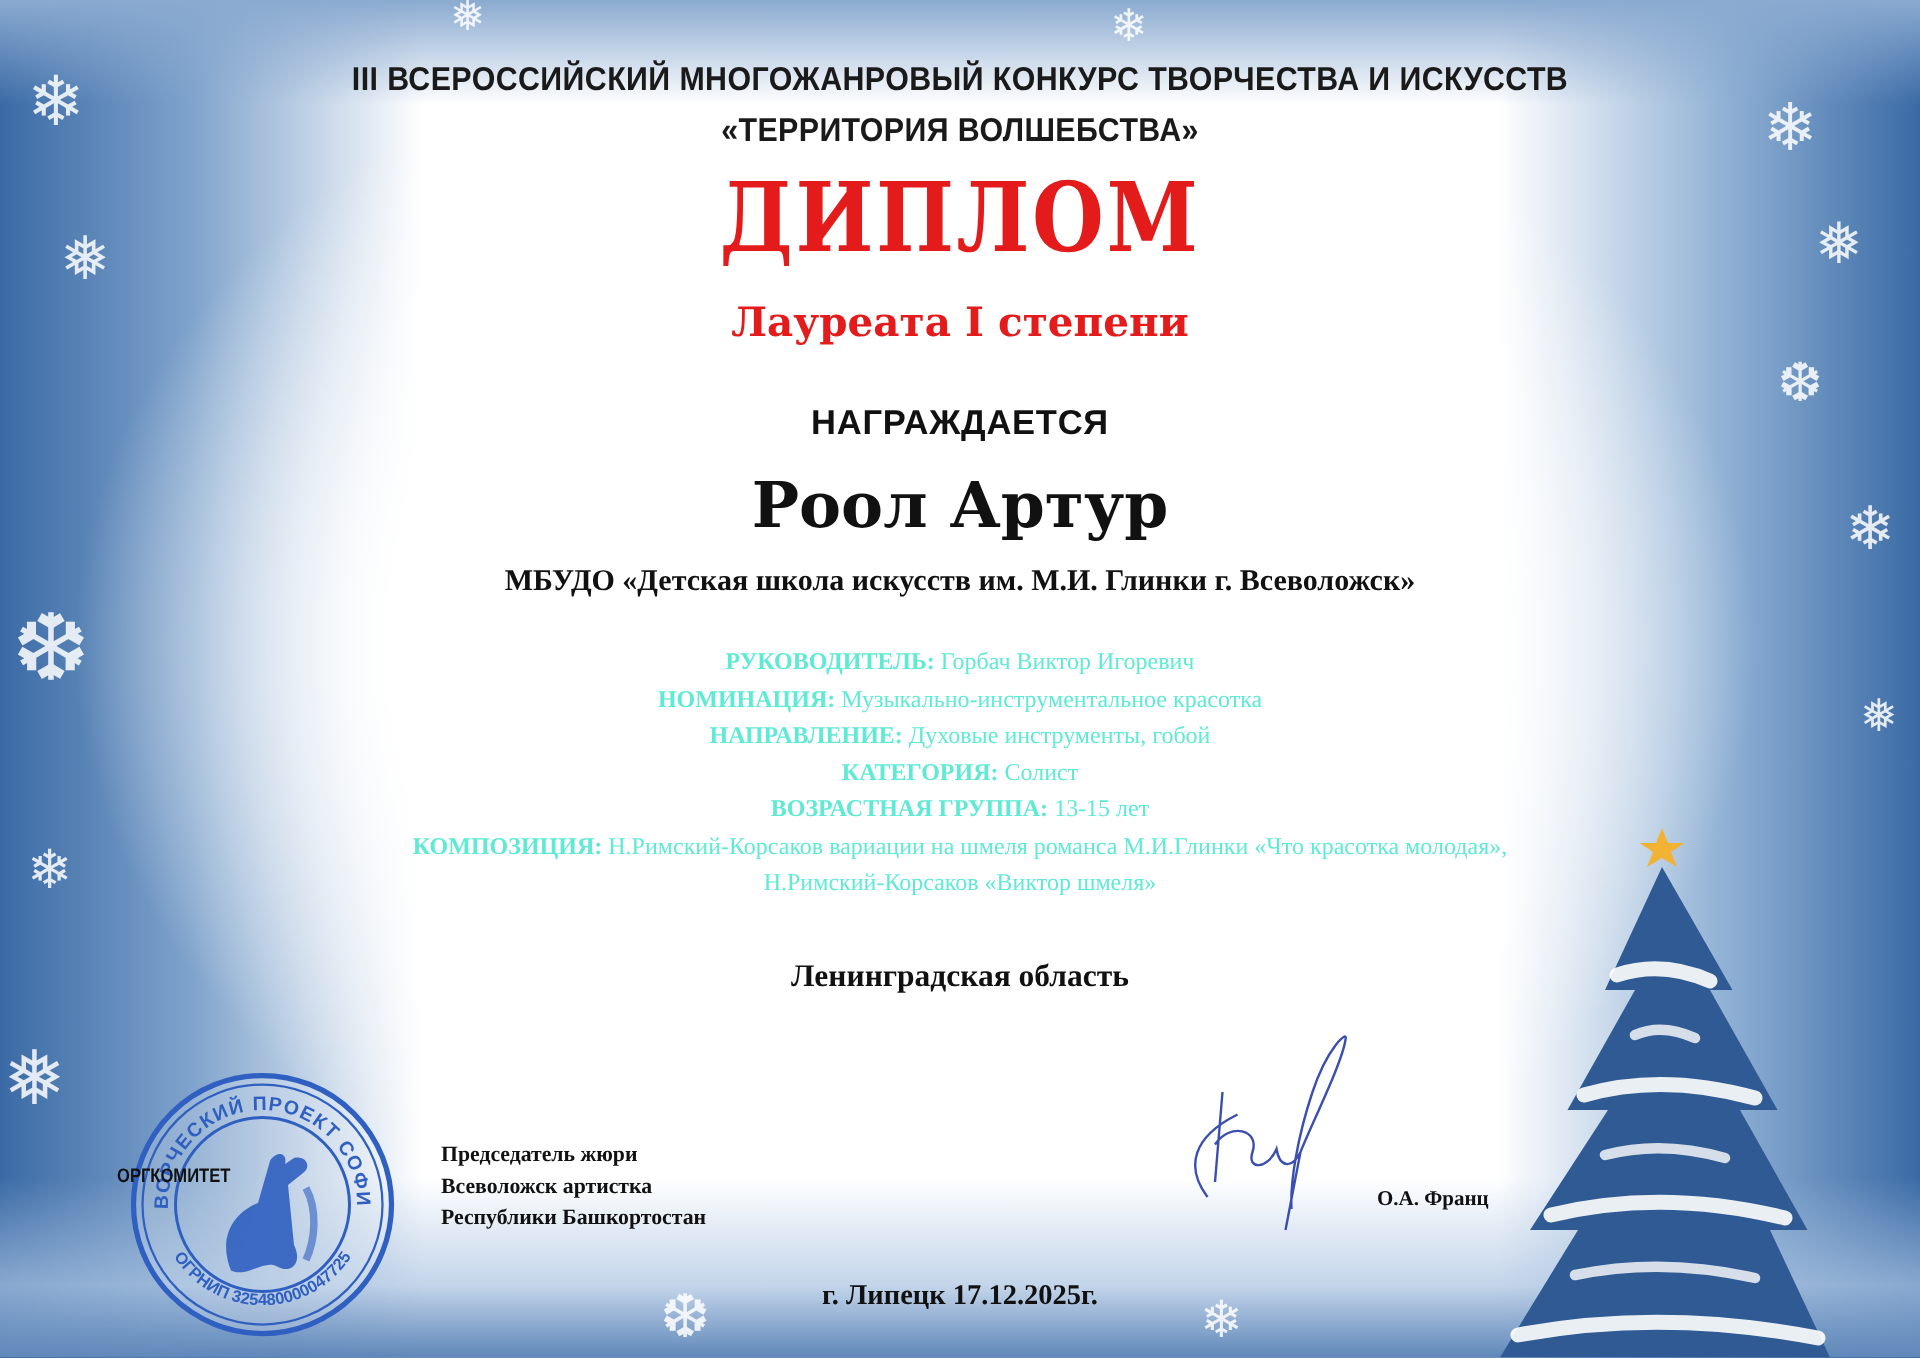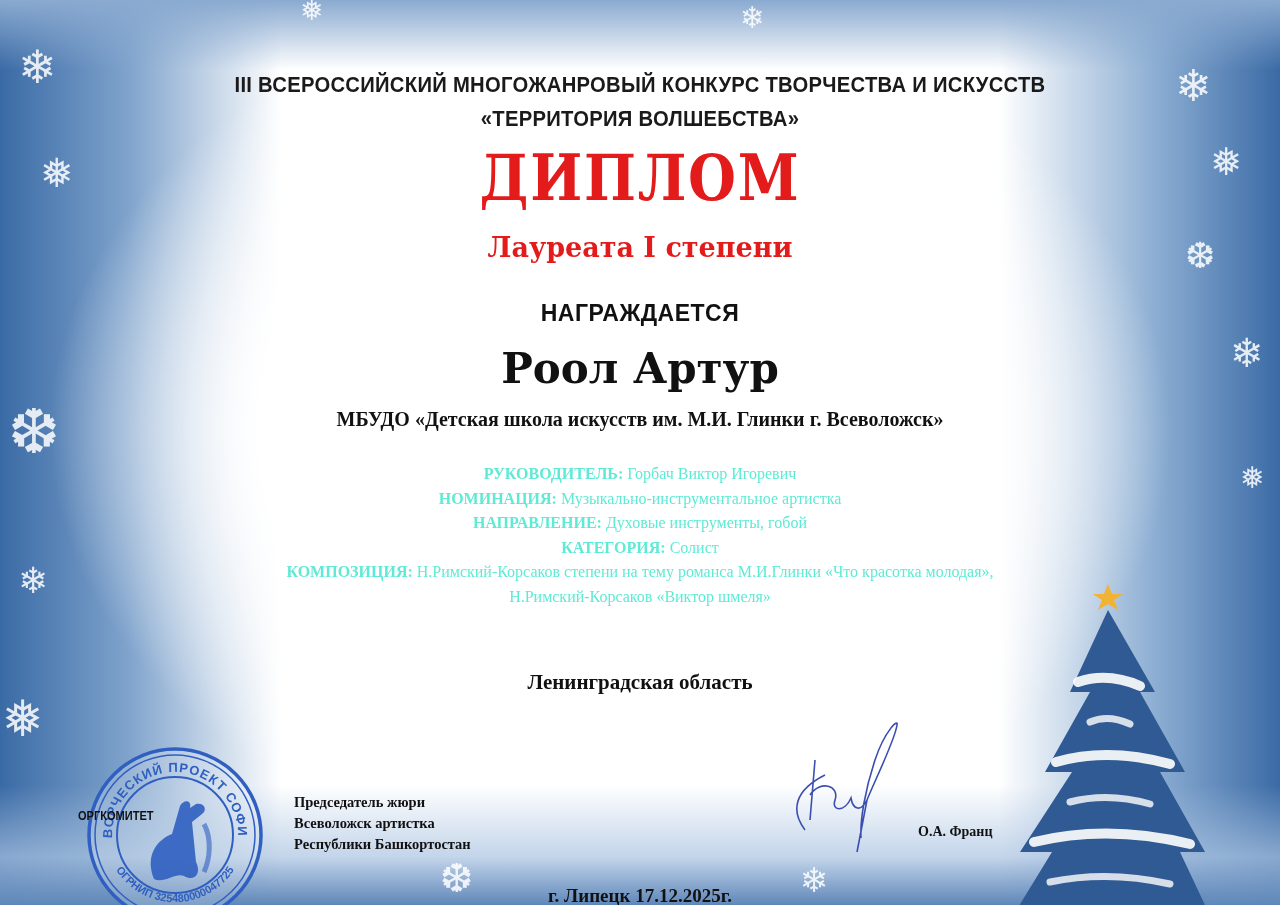--- a/index.html
+++ b/index.html
@@ -7,21 +7,21 @@
     .frame { position: absolute; inset: 0; overflow: hidden;
       background:
         radial-gradient(ellipse 560px 430px at 610px 430px, #ffffff 62%, rgba(255,255,255,0) 100%),
         linear-gradient(90deg, #3a6aa5 0%, #7fa3cc 10%, #ffffff 22%, #ffffff 78%, #8fb0d4 90%, #3a6aa5 100%);
     }
     .frame::before { content: ""; position: absolute; left: 0; right: 0; top: 0; height: 70px;
       background: linear-gradient(180deg, #8aaad0 0%, rgba(255,255,255,0) 100%); }
     .frame::after { content: ""; position: absolute; left: 0; right: 0; bottom: 0; height: 120px;
       background: linear-gradient(0deg, #5f87b9 0%, rgba(170,195,225,0.7) 40%, rgba(255,255,255,0) 100%); }
     .flake { position: absolute; color: rgba(255,255,255,0.85); font-family: "DejaVu Sans", sans-serif; z-index: 1; }
-    .content { position: absolute; inset: 0; z-index: 2; text-align: center; margin-top: 32px; }
+    .content { position: absolute; inset: 0; z-index: 2; text-align: center; }
     .t { position: absolute; left: 0; right: 0; text-align: center; }
     .contest { top: 36px; font-family: "Liberation Sans Narrow", "Liberation Sans", sans-serif; font-weight: bold; font-size: 22px; color: #1a1a1a; letter-spacing: 0.3px; line-height: 34px; transform: scaleX(0.92); }
     .title { top: 108px; font-family: "DejaVu Serif", serif; font-weight: bold; font-size: 64px; color: #e31b1b; letter-spacing: 2px; transform: scaleX(0.86); }
     .degree { top: 200px; font-family: "DejaVu Serif", serif; font-size: 27px; color: #e31b1b; font-weight: bold; }
     .awarded { top: 268px; font-family: "Liberation Sans", sans-serif; font-weight: bold; font-size: 23px; color: #111; letter-spacing: 0.5px; }
     .name { top: 312px; font-family: "DejaVu Serif", serif; font-weight: bold; font-size: 42px; color: #111; }
     .school { top: 376px; font-family: "Liberation Serif", serif; font-weight: bold; font-size: 20px; color: #111; }
     .details { top: 430px; font-family: "Liberation Serif", serif; font-size: 16px; color: #5eead4; line-height: 24.5px; }
     .details .lbl { font-weight: bold; text-transform: uppercase; }
     .region { top: 638px; font-family: "Liberation Serif", serif; font-weight: bold; font-size: 21px; color: #111; }
@@ -65,33 +65,37 @@
   <div class="t name">Роол Артур</div>
   <div class="t school">МБУДО «Детская школа искусств им. М.И. Глинки г. Всеволожск»</div>
 
   <div class="t details">
     <div>
       <span class="lbl">РУКОВОДИТЕЛЬ:</span>
       <span>Горбач Виктор Игоревич</span>
     </div>
     <div>
       <span class="lbl">НОМИНАЦИЯ:</span>
-      <span>Музыкально-инструментальное артистка</span>
+      <span>Музыкально-инструментальное красотка</span>
     </div>
     <div>
       <span class="lbl">НАПРАВЛЕНИЕ:</span>
       <span>Духовые инструменты, гобой</span>
     </div>
     <div>
       <span class="lbl">КАТЕГОРИЯ:</span>
       <span>Солист</span>
     </div>
     <div>
+      <span class="lbl">ВОЗРАСТНАЯ ГРУППА:</span>
+      <span>13-15 лет</span>
+    </div>
+    <div>
       <span class="lbl">КОМПОЗИЦИЯ:</span>
-      <span>Н.Римский-Корсаков степени на тему романса М.И.Глинки «Что красотка молодая»,</span>
+      <span>Н.Римский-Корсаков вариации на шмеля романса М.И.Глинки «Что красотка молодая»,</span>
     </div>
     <div>Н.Римский-Корсаков «Виктор шмеля»</div>
   </div>
 
   <div class="t region">Ленинградская область</div>
 
   <svg class="stamp" viewBox="0 0 182 182">
     <defs>
       <path id="arcTop" d="M 28 91 A 63 63 0 0 1 154 91"></path>
       <path id="arcBottom" d="M 22 100 A 70 70 0 0 0 160 100"></path>

